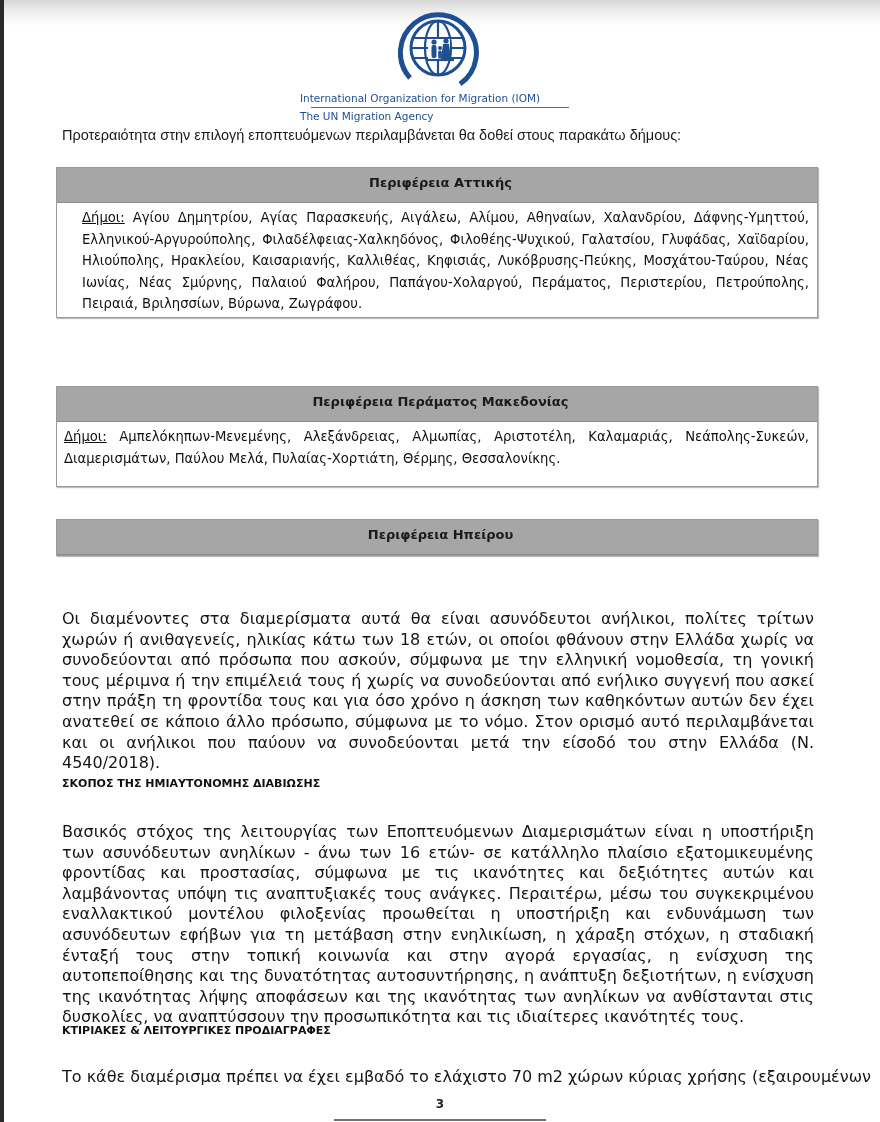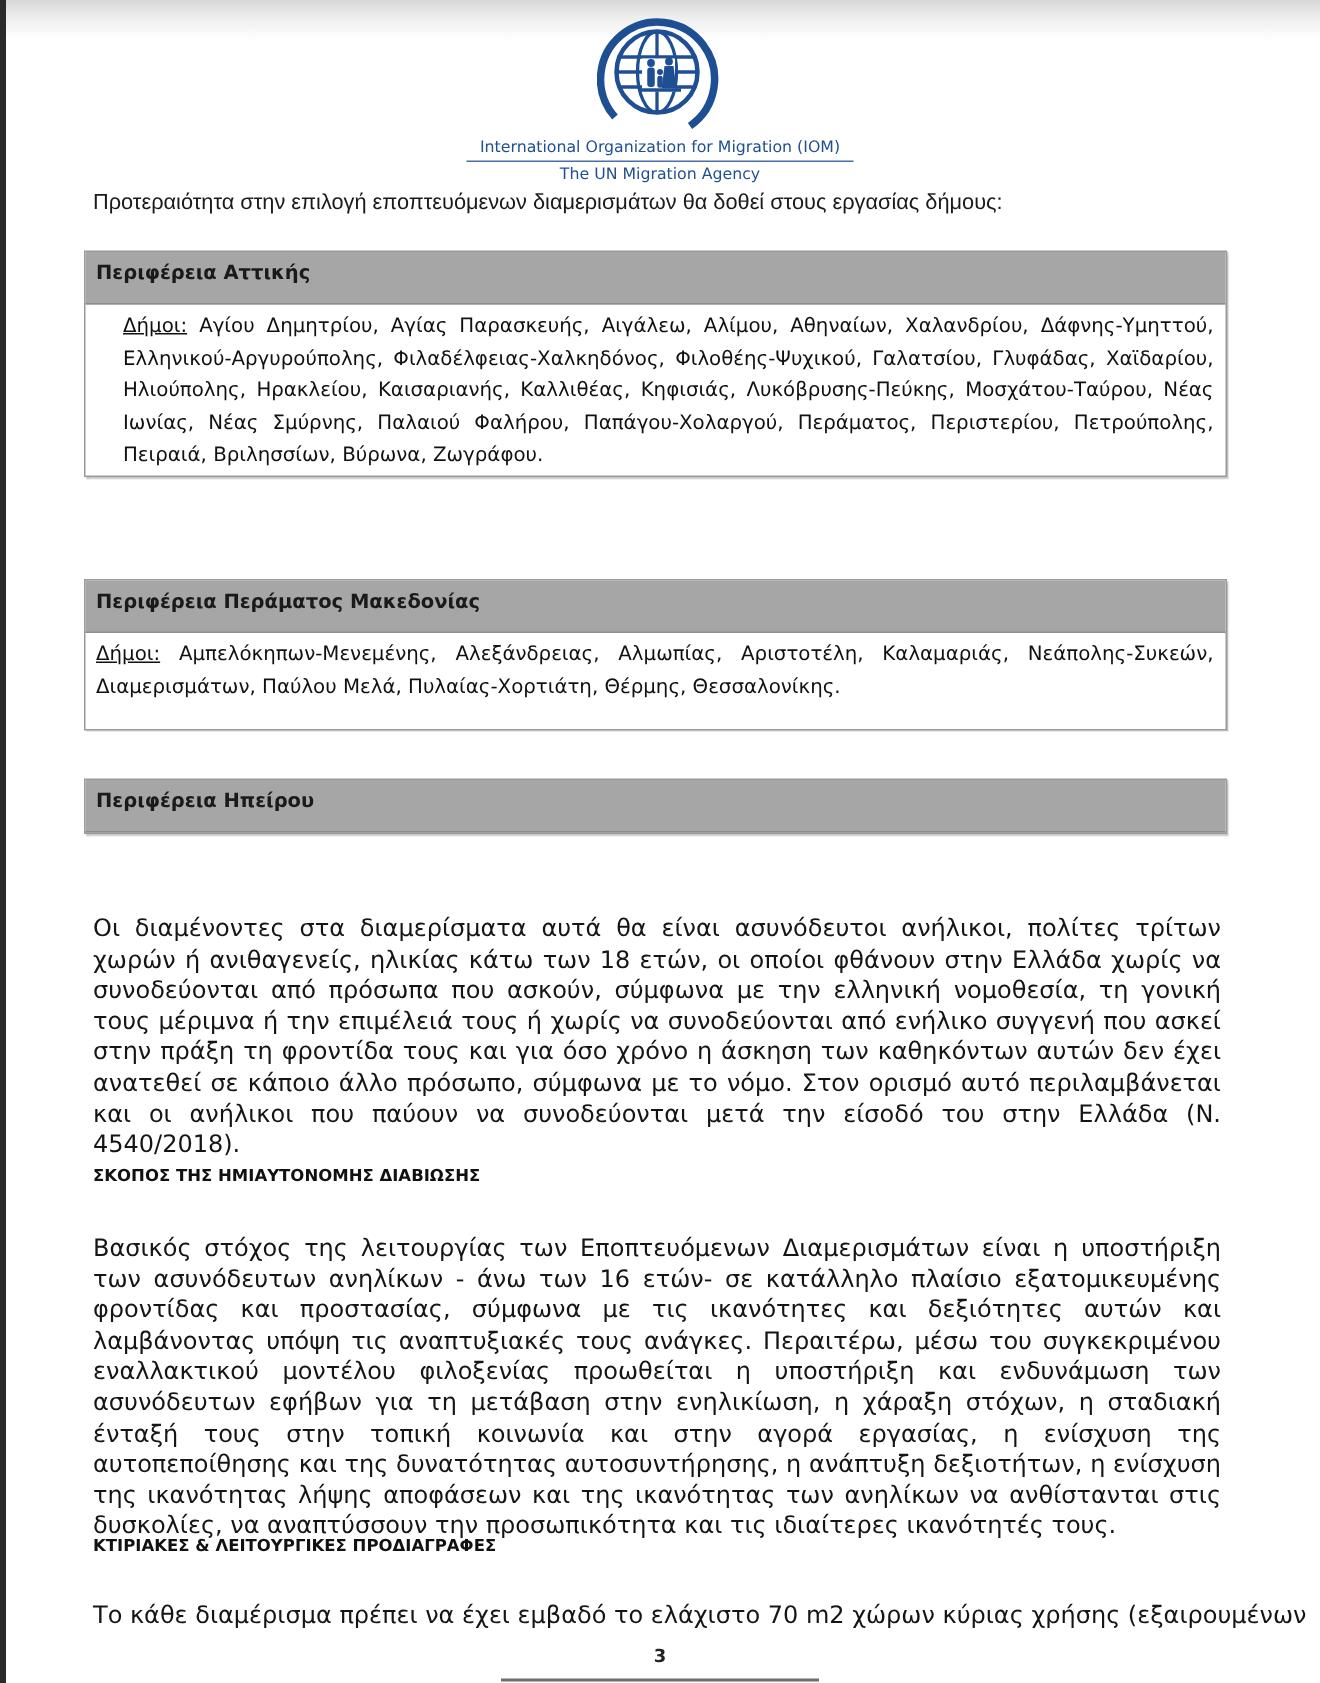--- a/index.html
+++ b/index.html
@@ -11,21 +11,21 @@
     }
     .left-bar {
       position: absolute; left: 0; top: 0; width: 4px; height: 1122px;
       background: #2a2a2a;
     }
     .top-shade {
       position: absolute; left: 4px; top: 0; right: 0; height: 26px;
       background: linear-gradient(to bottom, #d6d6d6 0%, #ececec 40%, #ffffff 100%);
     }
     .logo-wrap {
-      position: absolute; left: 300px; top: 8px; width: 280px; text-align: center;
+      position: absolute; left: 300px; top: 8px; width: 280px; 
     }
     .logo-svg { display: block; margin: 0 auto; }
     .iom-name {
       font-family: "DejaVu Sans", sans-serif;
       font-size: 10.5px; color: #1f4f93; margin-top: 2px; letter-spacing: 0;
     }
     .iom-rule {
       width: 258px; height: 1px; background: #4a6ea8; margin: 3px auto 2px;
     }
     .iom-tag { font-size: 10.5px; color: #1f4f93; }
@@ -39,20 +39,21 @@
     .region-box {
       position: absolute; left: 56px; width: 760px;
       border: 1px solid #9a9a9a;
       box-shadow: 1px 1px 1px #bdbdbd;
       background: #fff;
     }
     .region-head {
       background: #a6a6a6; height: 34px; line-height: 30px;
       padding-left: 7px; font-weight: bold; font-size: 13px; color: #1a1a1a;
       border-bottom: 1px solid #8c8c8c;
+      text-align: center;
     }
     .region-body {
       padding: 4px 8px 6px 7px; font-size: 13.2px; line-height: 21.6px;
       text-align: justify; color: #111;
     }
     .dimoi-label { text-decoration: underline; }
 
     .para {
       position: absolute; left: 62px; width: 752px;
       font-size: 16px; line-height: 20.6px; text-align: justify; color: #151515;
@@ -98,21 +99,21 @@
       <circle cx="48" cy="33" r="2.6"></circle>
       <path d="M45 36 L51 36 L53 51 L43 51 Z"></path>
     </g>
     <line x1="28" y1="52" x2="56" y2="52" stroke="#1f4f93" stroke-width="2.2"></line>
   </svg>
   <div class="iom-name">International Organization for Migration (IOM)</div>
   <div class="iom-rule"></div>
   <div class="iom-tag">The UN Migration Agency</div>
 </div>
 
-<div class="intro">Προτεραιότητα στην επιλογή εποπτευόμενων διαμερισμάτων θα δοθεί στους εργασίας δήμους:</div>
+<div class="intro">Προτεραιότητα στην επιλογή εποπτευόμενων περιλαμβάνεται θα δοθεί στους παρακάτω δήμους:</div>
 
 <div class="region-box" style="top:167px;">
   <div class="region-head">Περιφέρεια Αττικής</div>
   <div class="region-body" style="height:104px;margin-left:18px;">
     <span class="dimoi-label">Δήμοι:</span>
     <span>Αγίου Δημητρίου, Αγίας Παρασκευής, Αιγάλεω, Αλίμου, Αθηναίων, Χαλανδρίου, Δάφνης-Υμηττού, Ελληνικού-Αργυρούπολης, Φιλαδέλφειας-Χαλκηδόνος, Φιλοθέης-Ψυχικού, Γαλατσίου, Γλυφάδας, Χαϊδαρίου, Ηλιούπολης, Ηρακλείου, Καισαριανής, Καλλιθέας, Κηφισιάς, Λυκόβρυσης-Πεύκης, Μοσχάτου-Ταύρου, Νέας Ιωνίας, Νέας Σμύρνης, Παλαιού Φαλήρου, Παπάγου-Χολαργού, Περάματος, Περιστερίου, Πετρούπολης, Πειραιά, Βριλησσίων, Βύρωνα, Ζωγράφου.</span>
   </div>
 </div>
 
 <div class="region-box" style="top:386px;">

